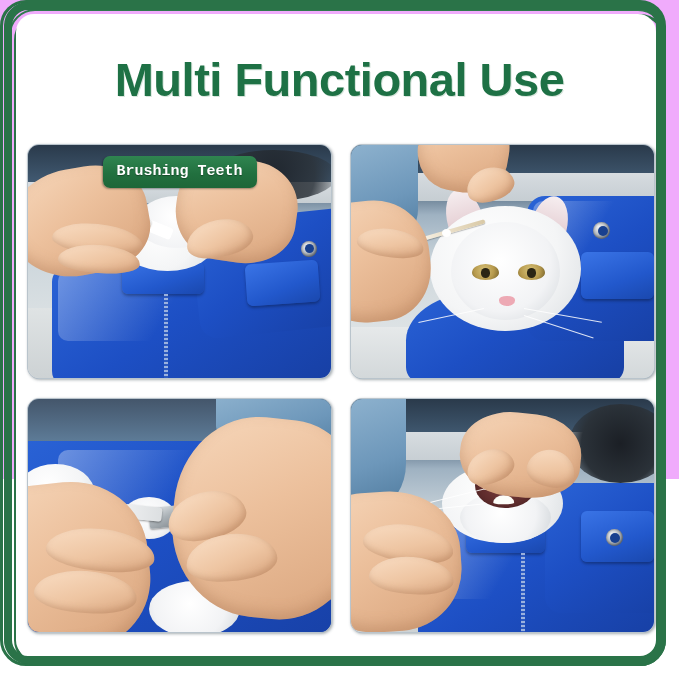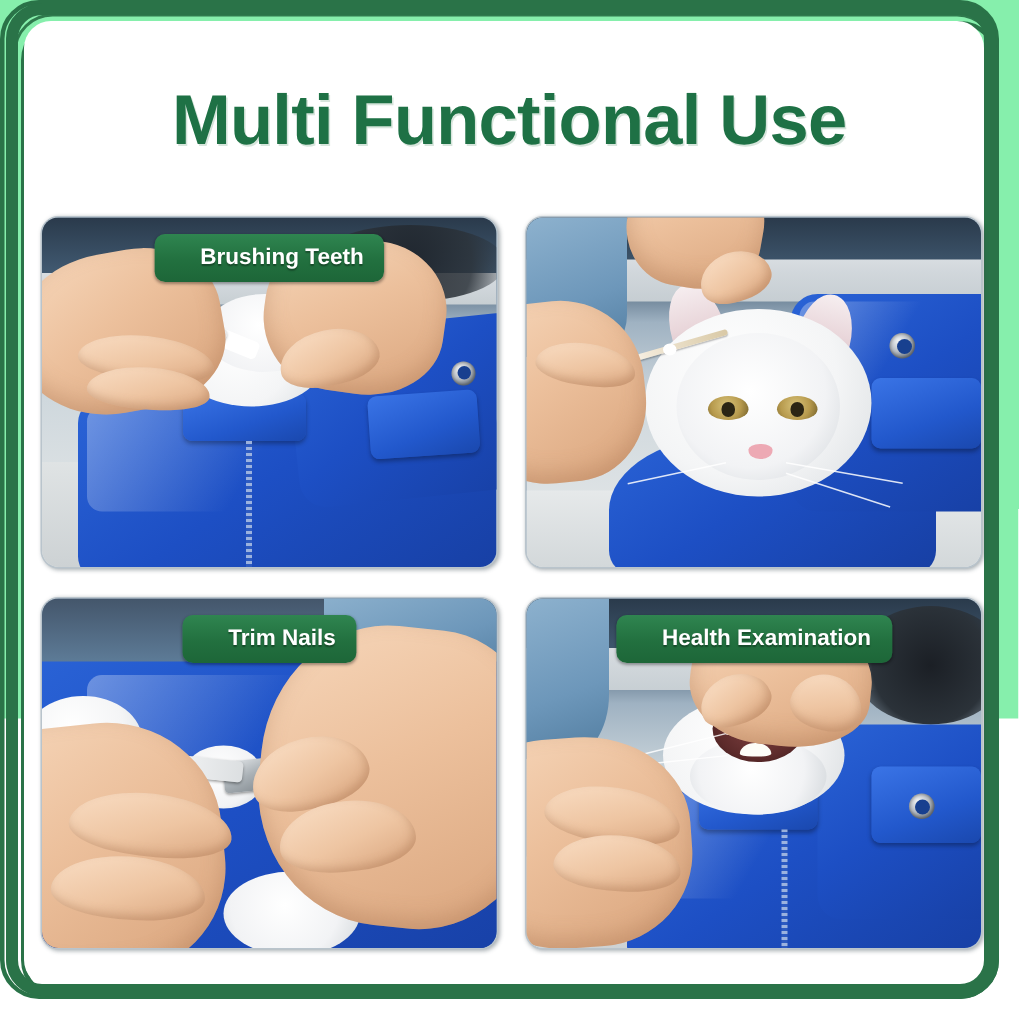--- a/index.html
+++ b/index.html
@@ -12,21 +12,21 @@
     height: 679px;
     font-family: "Liberation Sans", sans-serif;
     overflow: hidden;
   }
 
   
   #poster {
     position: relative;
     width: 679px;
     height: 479px;
-    background: #86efac;
+    background: #f0abfc;
   }
   .frame-layer {
     position: absolute;
     box-sizing: border-box;
     border: 3px solid #2a7348;
     border-radius: 26px;
     background: transparent;
     pointer-events: none;
   }
   .frame-l1 { left: 14px;  top: 14px;  width: 652px; height: 652px; }
@@ -89,25 +89,25 @@
     inset: 0;
     overflow: hidden;
   }
   .badge {
     position: absolute;
     top: 11px;
     left: 50%;
     transform: translateX(-50%);
     background: linear-gradient(180deg, #2f8550 0%, #22703f 55%, #1d6638 100%);
     color: #ffffff;
-    font-family: Liberation Sans, sans-serif;
+    font-family: Liberation Mono, monospace;
     font-weight: bold;
     font-size: 15px;
     line-height: 1;
-    padding: 8px 14px 9px 31px;
+    padding: 8px 14px 9px 14px;
     border-radius: 7px;
     white-space: nowrap;
     box-shadow: 0 1px 2px rgba(0,0,0,0.35);
     text-shadow: 0 1px 1px rgba(0,0,0,0.35);
     z-index: 5;
   }
 
   
   .bg-room {
     position: absolute; inset: 0;
@@ -353,21 +353,20 @@
         <div class="clipper" style="left:40%;top:46%;width:14%;height:9%;transform:rotate(-6deg);"></div>
         <div class="clipper" style="left:20%;top:45%;width:24%;height:6%;transform:rotate(6deg);background:linear-gradient(90deg,#ffffff,#dcdfe1);"></div>
 
         <div class="hand" style="left:-18%;top:36%;width:58%;height:72%;border-radius:38% 44% 40% 44%/44% 44% 42% 46%;transform:rotate(-6deg);"></div>
         <div class="finger" style="left:6%;top:56%;width:36%;height:18%;transform:rotate(6deg);"></div>
         <div class="finger" style="left:2%;top:74%;width:34%;height:18%;transform:rotate(4deg);"></div>
         <div class="hand" style="left:48%;top:8%;width:62%;height:86%;border-radius:44% 40% 42% 46%/46% 44% 42% 46%;transform:rotate(6deg);"></div>
         <div class="finger" style="left:46%;top:40%;width:26%;height:20%;transform:rotate(-14deg);"></div>
         <div class="finger" style="left:52%;top:58%;width:30%;height:20%;transform:rotate(-6deg);"></div>
       </div>
-      <div class="badge">Trim Nails</div>
     </div>
 
     <div class="panel">
       <div class="photo">
         <div class="bg-room"></div>
         <div class="counter-strip" style="top:14%;height:12%;"></div>
         <div class="table-top" style="height:26%;"></div>
         <div class="blur-dark" style="left:72%;top:2%;width:34%;height:34%;"></div>
         <div class="scrubs" style="left:-6%;top:0;width:24%;height:46%;border-radius:0 0 40% 0;"></div>
 
@@ -389,17 +388,16 @@
         <div class="whisker" style="left:26%;top:44%;width:20%;transform:rotate(-14deg);"></div>
         <div class="whisker" style="left:26%;top:47%;width:18%;transform:rotate(-6deg);"></div>
 
         <div class="hand" style="left:-16%;top:40%;width:52%;height:60%;border-radius:40% 46% 40% 46%/46% 44% 44% 46%;transform:rotate(-4deg);"></div>
         <div class="finger" style="left:4%;top:54%;width:30%;height:16%;transform:rotate(8deg);"></div>
         <div class="finger" style="left:6%;top:68%;width:28%;height:16%;transform:rotate(4deg);"></div>
         <div class="hand" style="left:36%;top:6%;width:40%;height:36%;border-radius:44% 40% 46% 42%/48% 46% 40% 46%;transform:rotate(6deg);"></div>
         <div class="finger" style="left:38%;top:22%;width:16%;height:14%;transform:rotate(-20deg);"></div>
         <div class="finger" style="left:58%;top:22%;width:16%;height:16%;transform:rotate(14deg);"></div>
       </div>
-      <div class="badge">Health Examination</div>
     </div>
 
   </div>
 </div>
 
 </body></html>

